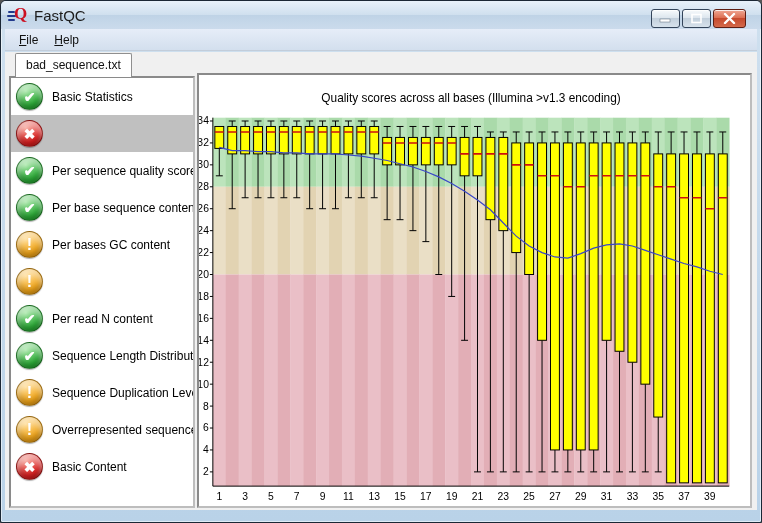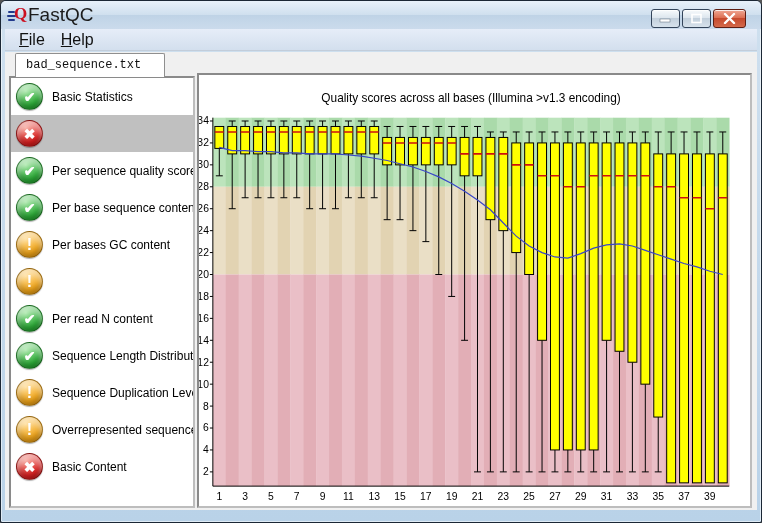--- a/index.html
+++ b/index.html
@@ -13,21 +13,21 @@
     border:1px solid #1b2735;
     border-radius:6px 6px 2px 2px;
     box-shadow:inset 0 0 0 1px rgba(255,255,255,.55);
     overflow:hidden;
   }
   .titlebar {
     position:absolute; left:0; top:0; right:0; height:28px;
     display:flex; align-items:center; padding-left:9px;
     background:linear-gradient(#e8f1fa 0%, #cfdfee 50%, #bfd3e6 51%, #cbdbec 100%);
   }
-  .title-text { font-size:19px; color:#1c1c1c; }
+  .title-text { font-size:15px; color:#1c1c1c; margin-left:6px; }
   .logo { width:18px; height:18px; position:relative; }
   .logo .q { position:absolute; left:4px; top:-2px; font-family:"Liberation Serif",serif;
              font-weight:bold; font-size:17px; color:#cc1122; }
   .logo .dash { position:absolute; height:2px; background:#223a8c; border-radius:1px; }
   .logo .d1 { width:7px; left:-2px; top:5px; }
   .logo .d2 { width:9px; left:-3px; top:9px; }
   .logo .d3 { width:7px; left:-2px; top:13px; }
 
   .win-controls { position:absolute; top:8px; right:15px; display:flex; gap:2px; }
   .win-btn {
@@ -43,34 +43,34 @@
   }
   .win-btn svg { display:block; }
 
   
   .menubar {
     position:absolute; left:4px; right:4px; top:28px; height:22px;
     background:linear-gradient(#e6edf8,#d3dfee);
     border-bottom:1px solid #c2cdda;
     display:flex; align-items:center; padding-left:6px;
   }
-  .menu-item { font-size:16px; color:#111; padding:3px 8px; }
+  .menu-item { font-size:12px; color:#111; padding:3px 8px; }
   .menu-item u { text-decoration:underline; }
 
   
   .content {
     position:absolute; left:4px; right:4px; top:51px; bottom:12px;
     background:#f0f0f0;
   }
   .tabbar { position:absolute; left:0; top:1px; height:22px; display:flex; padding-left:10px; }
   .tab {
-    font-size:12px; color:#111; padding:3px 23px 0 10px; height:22px;
+    font-size:12px; color:#111; padding:3px 10px 0 10px; height:22px;
     border:1px solid #8f8f8f; border-bottom:none; border-radius:2px 2px 0 0;
     background:linear-gradient(#f4f4f4,#dedede);
-    margin-right:20px; margin-top:2px; position:relative; z-index:1;font-family:Liberation Mono, monospace;
+    margin-right:20px; margin-top:2px; position:relative; z-index:1;
   }
   .tab.active {
     background:#fff; margin-top:0; height:24px; z-index:3; padding-top:4px;
   }
 
   
   .sidebar {
     position:absolute; left:4px; top:24px; width:186px; bottom:2px;
     background:#fff; border:2px solid; border-color:#8a8a8a #bdbdbd #bdbdbd #8a8a8a;
     overflow:hidden; z-index:2;

